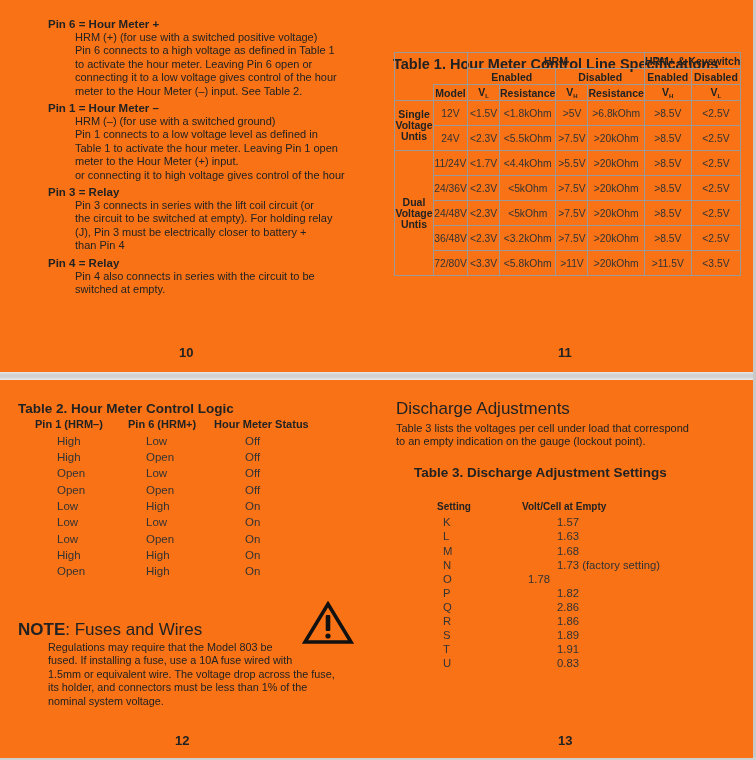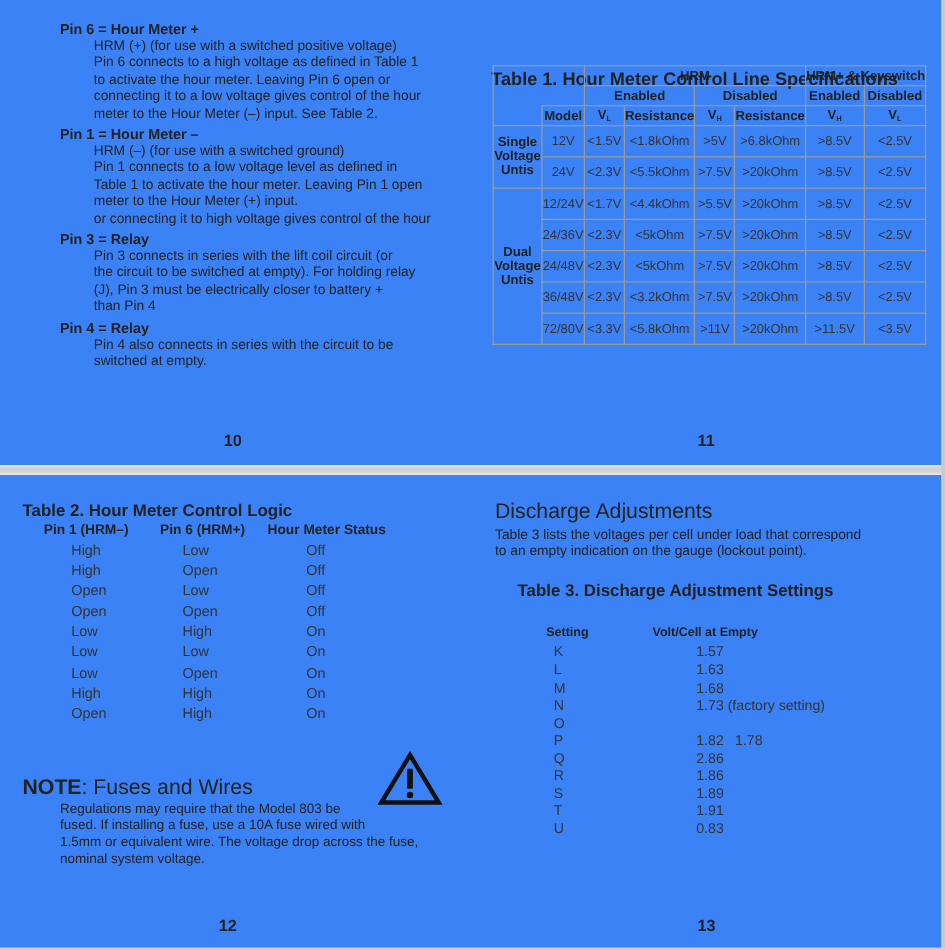--- a/index.html
+++ b/index.html
@@ -1,21 +1,21 @@
 <!DOCTYPE html>
 <html><head>
 <meta charset="utf-8">
 <style>
   html, body { margin: 0; padding: 0; }
   body {
     width: 756px; height: 760px; position: relative; overflow: hidden;
     background: #ffffff; color: #222;
     font-family: "Liberation Sans", sans-serif;
   }
-  .spread { position: absolute; left: 0; width: 753px; background: #3b82f6; }
+  .spread { position: absolute; left: 0; width: 753px; background: #f97316; }
   .spread.top { top: 0; height: 372px; }
   .spread.bottom { top: 380px; height: 378px; }
   .sep-h { position: absolute; left: 0; top: 372px; width: 756px; height: 8px;
     background: linear-gradient(#e6e6e6, #cfcfcf 40%, #d6d6d6 70%, #ececec); }
   .sep-v { position: absolute; top: 0; left: 753px; width: 3px; height: 760px; background: #c9c9c9; }
   .bottom-edge { position: absolute; left: 0; top: 757px; width: 756px; height: 3px; background: #cfcfcf; }
   .page { position: absolute; top: 0; height: 100%; }
   .page.left { left: 0; width: 378px; }
   .page.right { left: 378px; width: 375px; }
   .pgnum { position: absolute; font-weight: bold; font-size: 13px; color: #222; }
@@ -165,21 +165,21 @@
       <td>&gt;8.5V</td>
       <td>&lt;2.5V</td>
     </tr>
 
     <tr>
       <td rowspan="5" class="grp">
         <div>Dual</div>
         <div>Voltage</div>
         <div>Untis</div>
       </td>
-      <td>12/24V</td>
+      <td>11/24V</td>
       <td>&lt;1.7V</td>
       <td>&lt;4.4kOhm</td>
       <td>&gt;5.5V</td>
       <td>&gt;20kOhm</td>
       <td>&gt;8.5V</td>
       <td>&lt;2.5V</td>
     </tr>
     <tr>
       <td>24/36V</td>
       <td>&lt;2.3V</td>
@@ -263,20 +263,21 @@
       <div class="t2-row" style="left:57px; top:185px;">Open</div>
       <div class="t2-row" style="left:146px; top:185px;">High</div>
       <div class="t2-row" style="left:245px; top:185px;">On</div>
     </div>
 
     <div class="note-title"><b>NOTE</b><span>: Fuses and Wires</span></div>
     <div class="note-body">
       <div>Regulations may require that the Model 803 be</div>
       <div>fused. If installing a fuse, use a 10A fuse wired with</div>
       <div>1.5mm or equivalent wire. The voltage drop across the fuse,</div>
+      <div>its holder, and connectors must be less than 1% of the</div>
       <div>nominal system voltage.</div>
     </div>
     <div class="pgnum" style="left:175px; top:353px;">12</div>
   </div>
 
   <div class="page right">
     <div class="pgnum" style="left:180px; top:353px;">13</div>
   </div>
 
   <div class="dis-title">Discharge Adjustments</div>
@@ -291,21 +292,21 @@
   <div>
     <div class="t3-row" style="left:443px; top:136px;">K</div>
     <div class="t3-row" style="left:557px; top:136px;">1.57</div>
     <div class="t3-row" style="left:443px; top:150px;">L</div>
     <div class="t3-row" style="left:557px; top:150px;">1.63</div>
     <div class="t3-row" style="left:443px; top:165px;">M</div>
     <div class="t3-row" style="left:557px; top:165px;">1.68</div>
     <div class="t3-row" style="left:443px; top:179px;">N</div>
     <div class="t3-row" style="left:557px; top:179px;">1.73 (factory setting)</div>
     <div class="t3-row" style="left:443px; top:193px;">O</div>
-    <div class="t3-row" style="left:588px; top:193px;margin-top:14px;">1.78</div>
+    <div class="t3-row" style="left:528px; top:193px;">1.78</div>
     <div class="t3-row" style="left:443px; top:207px;">P</div>
     <div class="t3-row" style="left:557px; top:207px;">1.82</div>
     <div class="t3-row" style="left:443px; top:221px;">Q</div>
     <div class="t3-row" style="left:557px; top:221px;">2.86</div>
     <div class="t3-row" style="left:443px; top:235px;">R</div>
     <div class="t3-row" style="left:557px; top:235px;">1.86</div>
     <div class="t3-row" style="left:443px; top:249px;">S</div>
     <div class="t3-row" style="left:557px; top:249px;">1.89</div>
     <div class="t3-row" style="left:443px; top:263px;">T</div>
     <div class="t3-row" style="left:557px; top:263px;">1.91</div>

